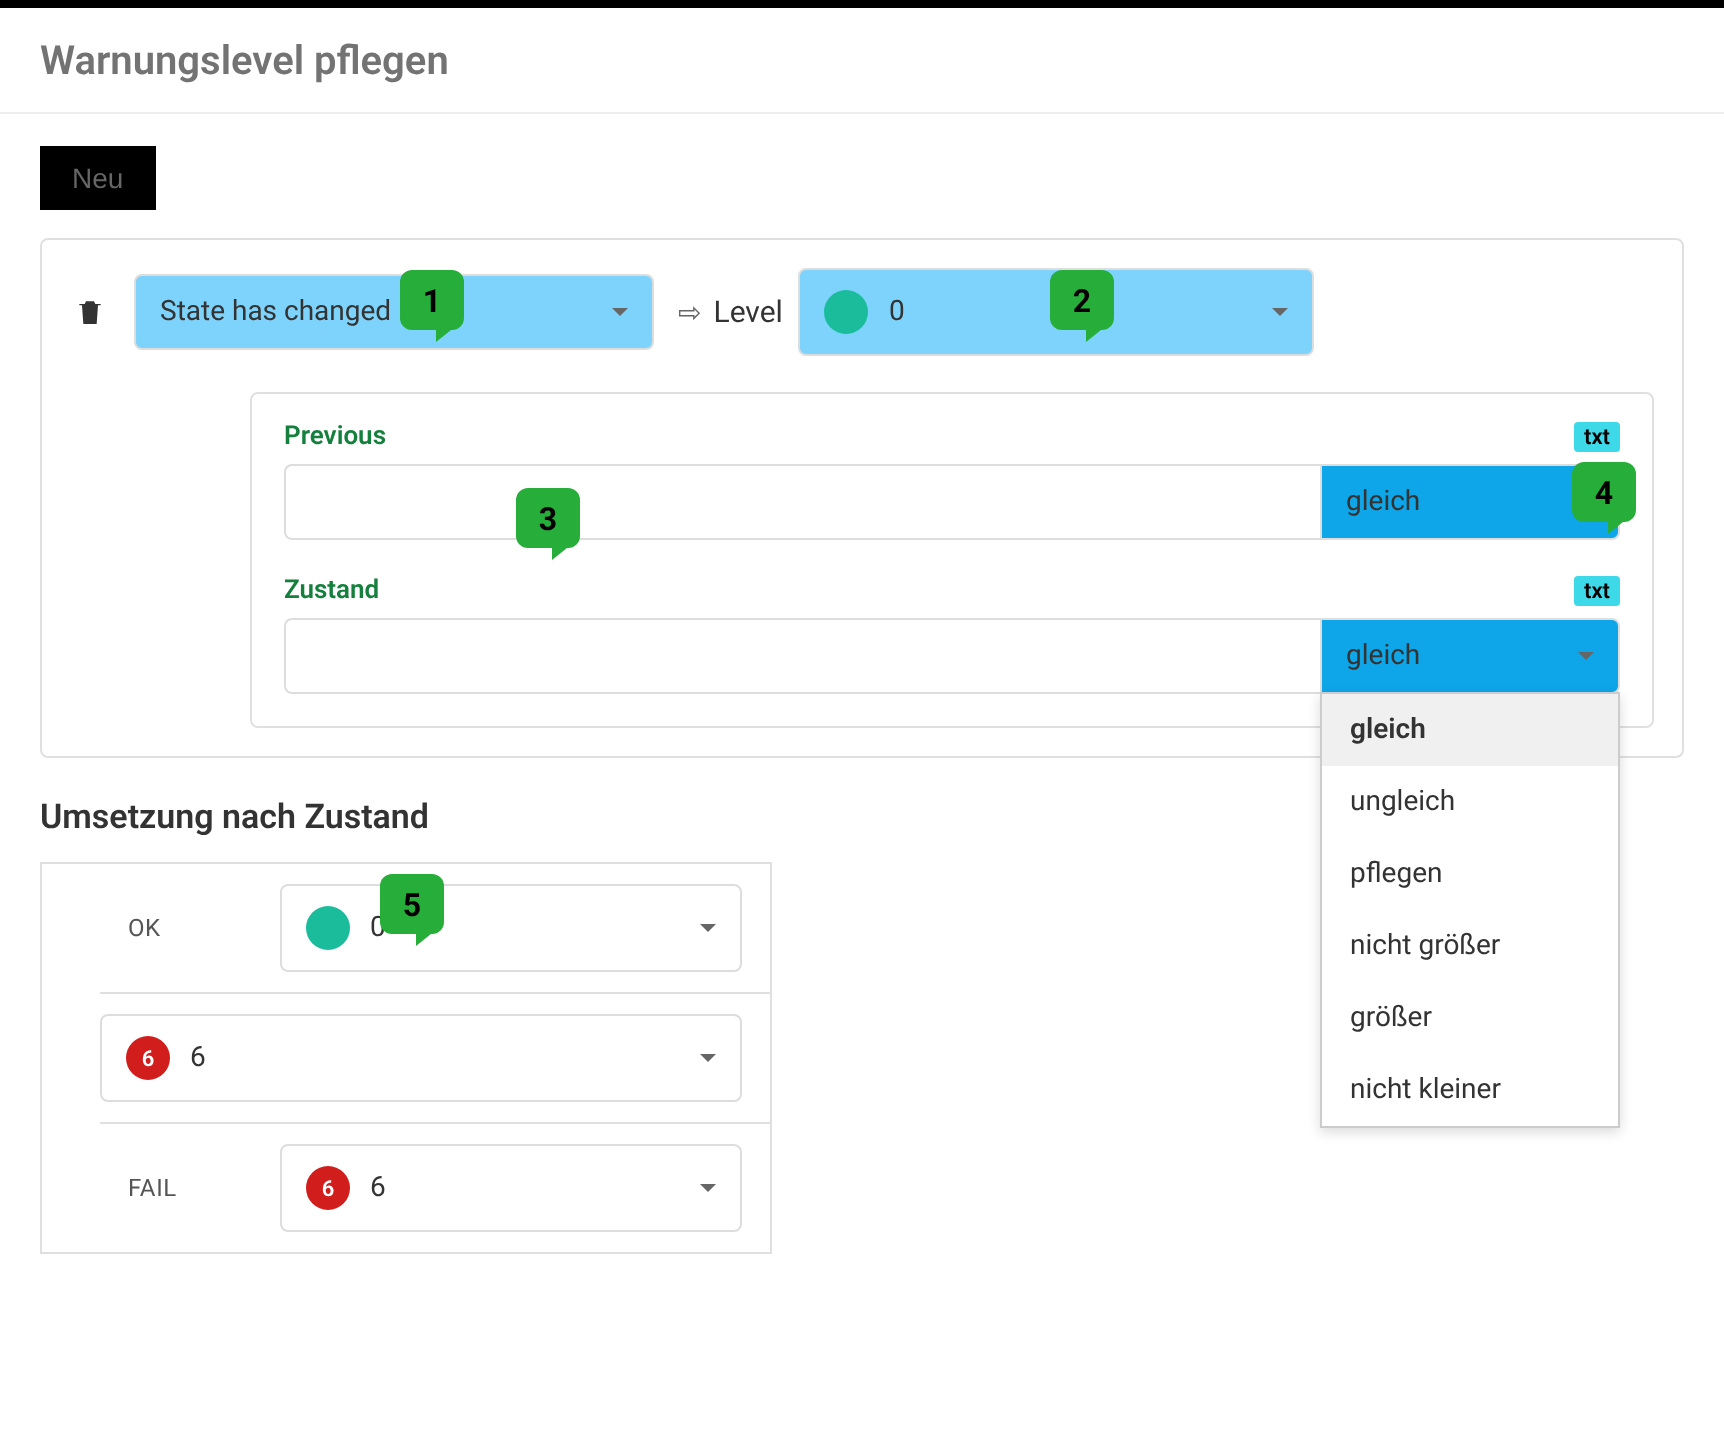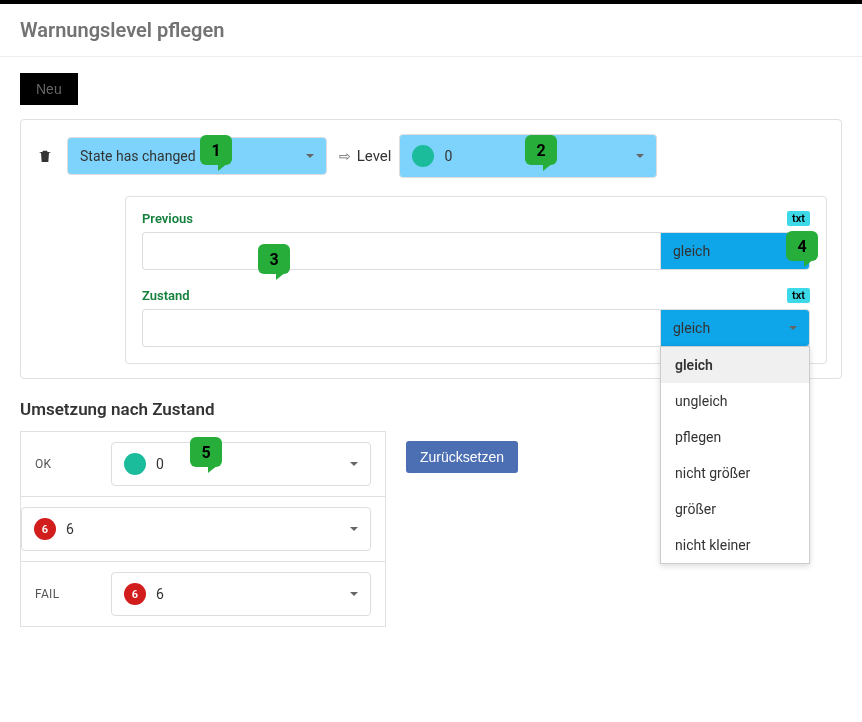--- a/index.html
+++ b/index.html
@@ -210,20 +210,21 @@
       color: #333;
       cursor: pointer;
     }
     .operator-item.selected {
       background: #f0f0f0;
       font-weight: 600;
     }
     .state-table {
       border: 1px solid #e0e0e0;
       width: 366px;
+      padding-left: 29px;
     }
     .state-row {
       display: flex;
       align-items: center;
       border-bottom: 1px solid #e0e0e0;
     }
     .state-row:last-child {
       border-bottom: none;
     }
     .state-label {
@@ -400,16 +401,15 @@
         <div class="state-label">FAIL</div>
         <div class="state-dropdown">
           <span class="level-content">
             <span class="badge badge-red">6</span>
             <span>6</span>
           </span>
           <span class="caret"></span>
         </div>
       </div>
     </div>
-    <button class="btn-reset">Zurücksetzen</button>
   </div>
 
 </div>
 
 </body></html>

